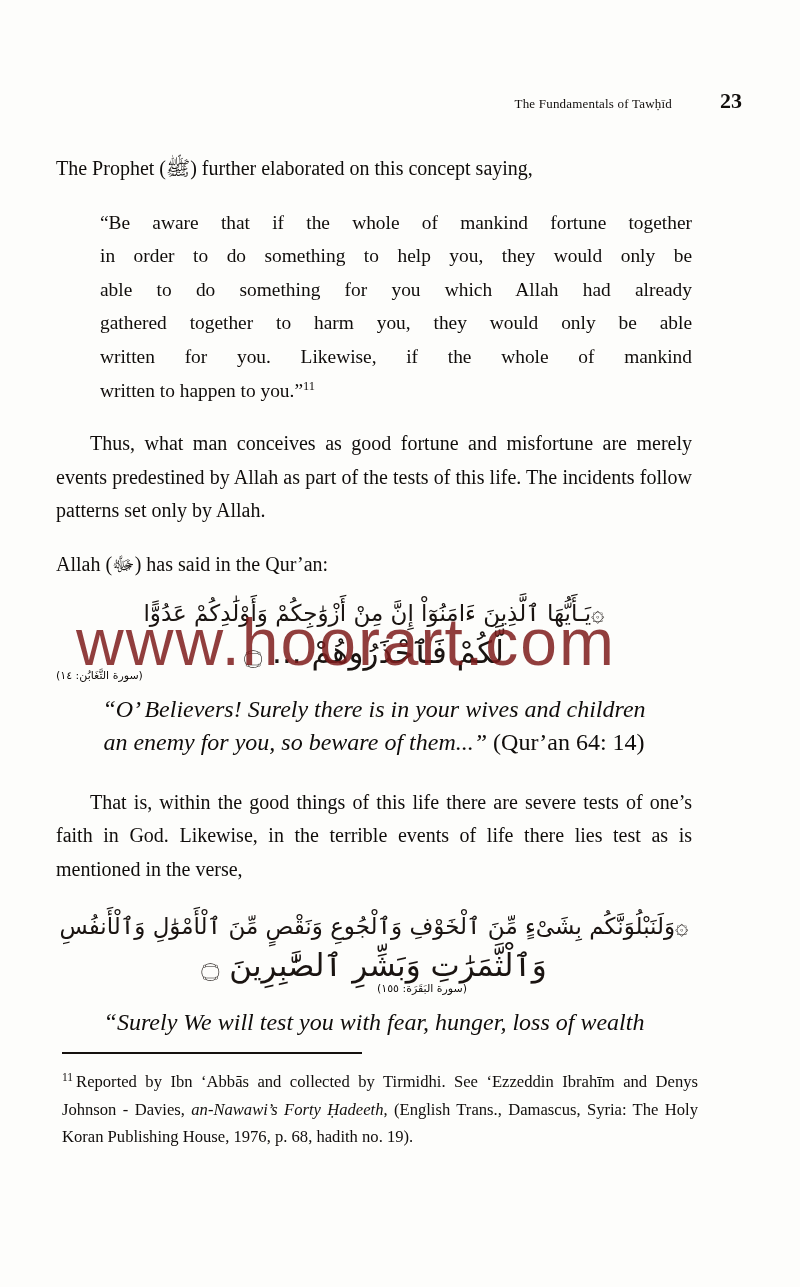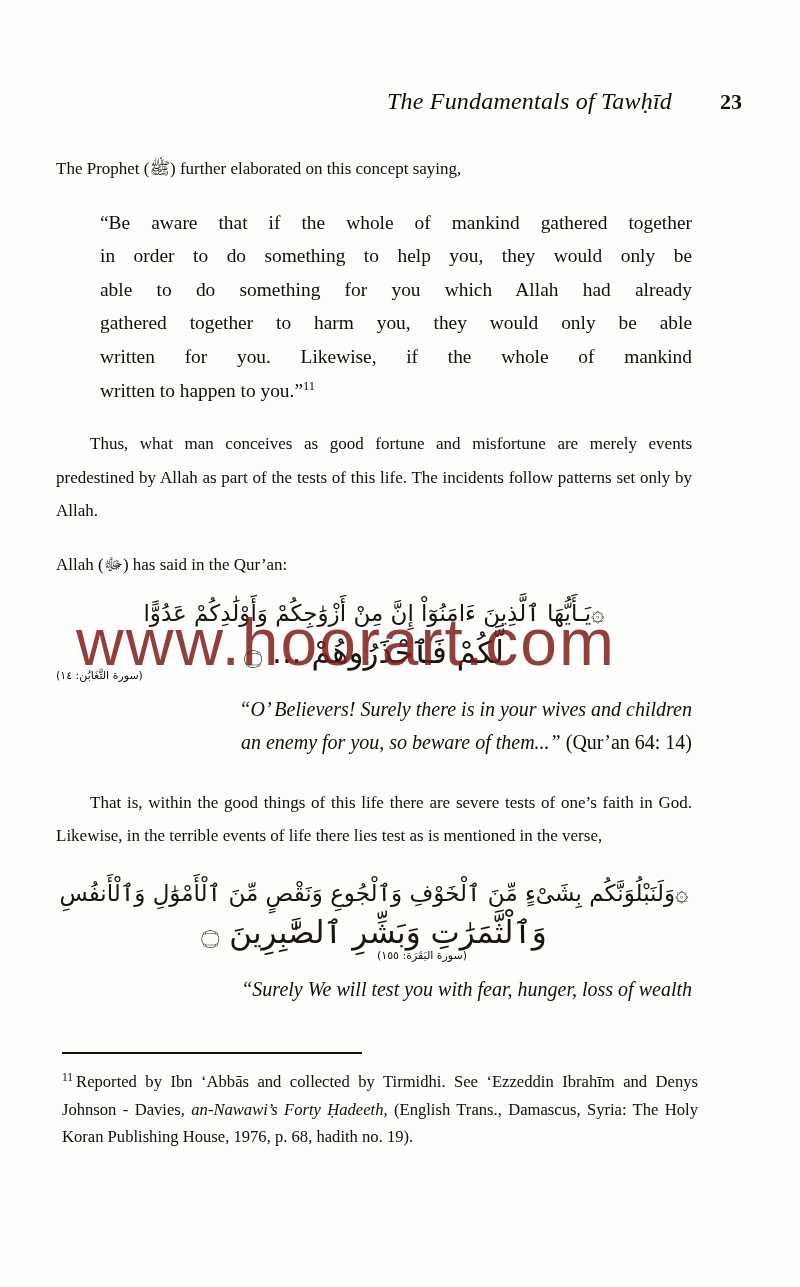--- a/index.html
+++ b/index.html
@@ -41,22 +41,21 @@
     top: 88px;
     left: 56px;
     right: 58px;
     height: 34px;
     display: flex;
     align-items: baseline;
     justify-content: flex-end;
     z-index: 3;
   }
   .running-head .head-title {
-    font-style: italic;
-    font-size: 24px;
+    font-size: 13px;
     letter-spacing: 0.2px;
   }
   .running-head .head-folio {
     font-size: 22px;
     font-weight: 700;
     margin-left: 44px;
     min-width: 26px;
     text-align: right;
   }
 
@@ -64,21 +63,21 @@
   .body-frame {
     position: absolute;
     left: 56px;
     top: 152px;
     width: 636px;
     z-index: 4;
   }
 
   p {
     margin: 0;
-    font-size: 17px;
+    font-size: 20px;
     line-height: 33.6px;
     text-align: justify;
     text-justify: inter-word;
   }
   p.no-indent { text-indent: 0; }
   p.indent { text-indent: 34px; }
 
   .para-block { margin-bottom: 0; }
 
   .gap-sm { height: 11px; }
@@ -143,23 +142,23 @@
     font-size: 11px;
     margin-top: -2px;
     padding-left: 0;
   }
   .verse-ref.left-pos { text-align: left; }
   .verse-ref.center-pos { text-align: center; padding-left: 96px; }
 
   
   .translation {
     font-style: italic;
-    font-size: 20px;
+    font-size: 24px;
     line-height: 33px;
-    text-align: right;
+    text-align: center;
   }
   .translation .src {
     font-style: normal;
   }
 
   
   .footnote-area {
     position: absolute;
     left: 56px;
     top: 1052px;
@@ -199,21 +198,21 @@
   </div>
 
   <div class="body-frame">
 
     <p class="no-indent para-block">The Prophet (ﷺ) further elaborated on this concept saying,</p>
 
     <div class="gap-md"></div>
 
     <div class="blockquote">
       <p>
-        <span class="j-line">“Be aware that if the whole of mankind gathered together</span>
+        <span class="j-line">“Be aware that if the whole of mankind fortune together</span>
         <span class="j-line">in order to do something to help you, they would only be</span>
         <span class="j-line">able to do something for you which Allah had already</span>
         <span class="j-line">gathered together to harm you, they would only be able</span>
         <span class="j-line">written for you. Likewise, if the whole of mankind</span>
         <span class="j-line-end"><span>written to happen to you.”</span><sup class="fn">11</sup></span>
       </p>
     </div>
 
     <div class="gap-md"></div>
 

